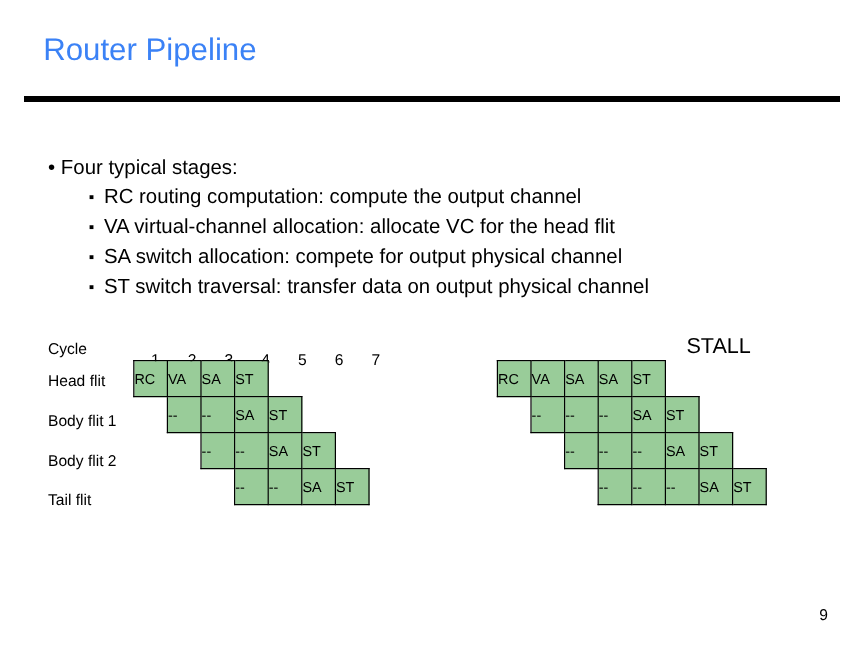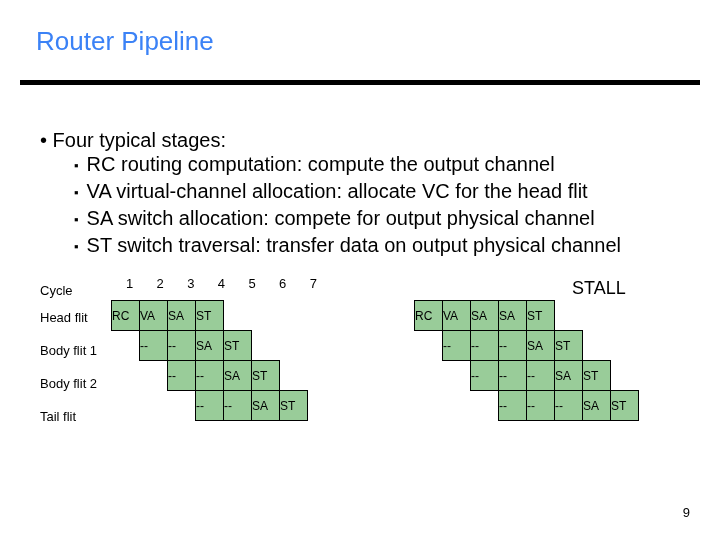--- a/index.html
+++ b/index.html
@@ -1,25 +1,25 @@
 <!DOCTYPE html>
 <html><head>
 <meta charset="utf-8">
 <style>
   html,body{margin:0;padding:0;width:720px;height:540px;background:#fff;font-family:Arial,Helvetica,sans-serif;color:#000}
   .slide{position:relative;width:720px;height:540px}
   .title{position:absolute;left:36px;top:26px;font-size:26px;color:#3b82f6}
   .rule{position:absolute;left:20px;top:80px;width:680px;height:5px;background:#000}
-  .intro{position:absolute;left:40px;top:128px;font-size:20px;line-height:24px}
+  .intro{position:absolute;left:40px;top:128px;font-size:17px;line-height:24px}
   .intro .lead{margin-bottom:0}
   .intro .bullets{margin:0 0 0 34px;padding:0;list-style:none}
   .intro .bullets li:before{content:"\25AA";color:#000;margin-right:8px;font-size:13px;position:relative;top:-1px}
   .row-labels{position:absolute;left:40px;top:279px;font-size:13px}
   .rl{height:33px;display:flex;align-items:center}
-  .cycle-nums{position:absolute;left:116px;top:276px;font-size:13px}
+  .cycle-nums{position:absolute;left:116px;top:292px;font-size:13px}
   .cycle-nums span{display:inline-block;width:27px;text-align:center}
   .stall{position:absolute;left:572px;top:278px;font-size:18px}
   .grid{position:absolute;left:111px;top:300px}
   .grid2{position:absolute;left:414px;top:300px}
   table{border-collapse:collapse}
   td{width:27px;height:29px;border:1px solid #000;background:#9c9;text-align:left;font-size:12px;padding:0}
   td.blank{border:none;background:transparent}
   .pageno{position:absolute;right:30px;bottom:20px;font-size:13px}
 </style>
 </head>

